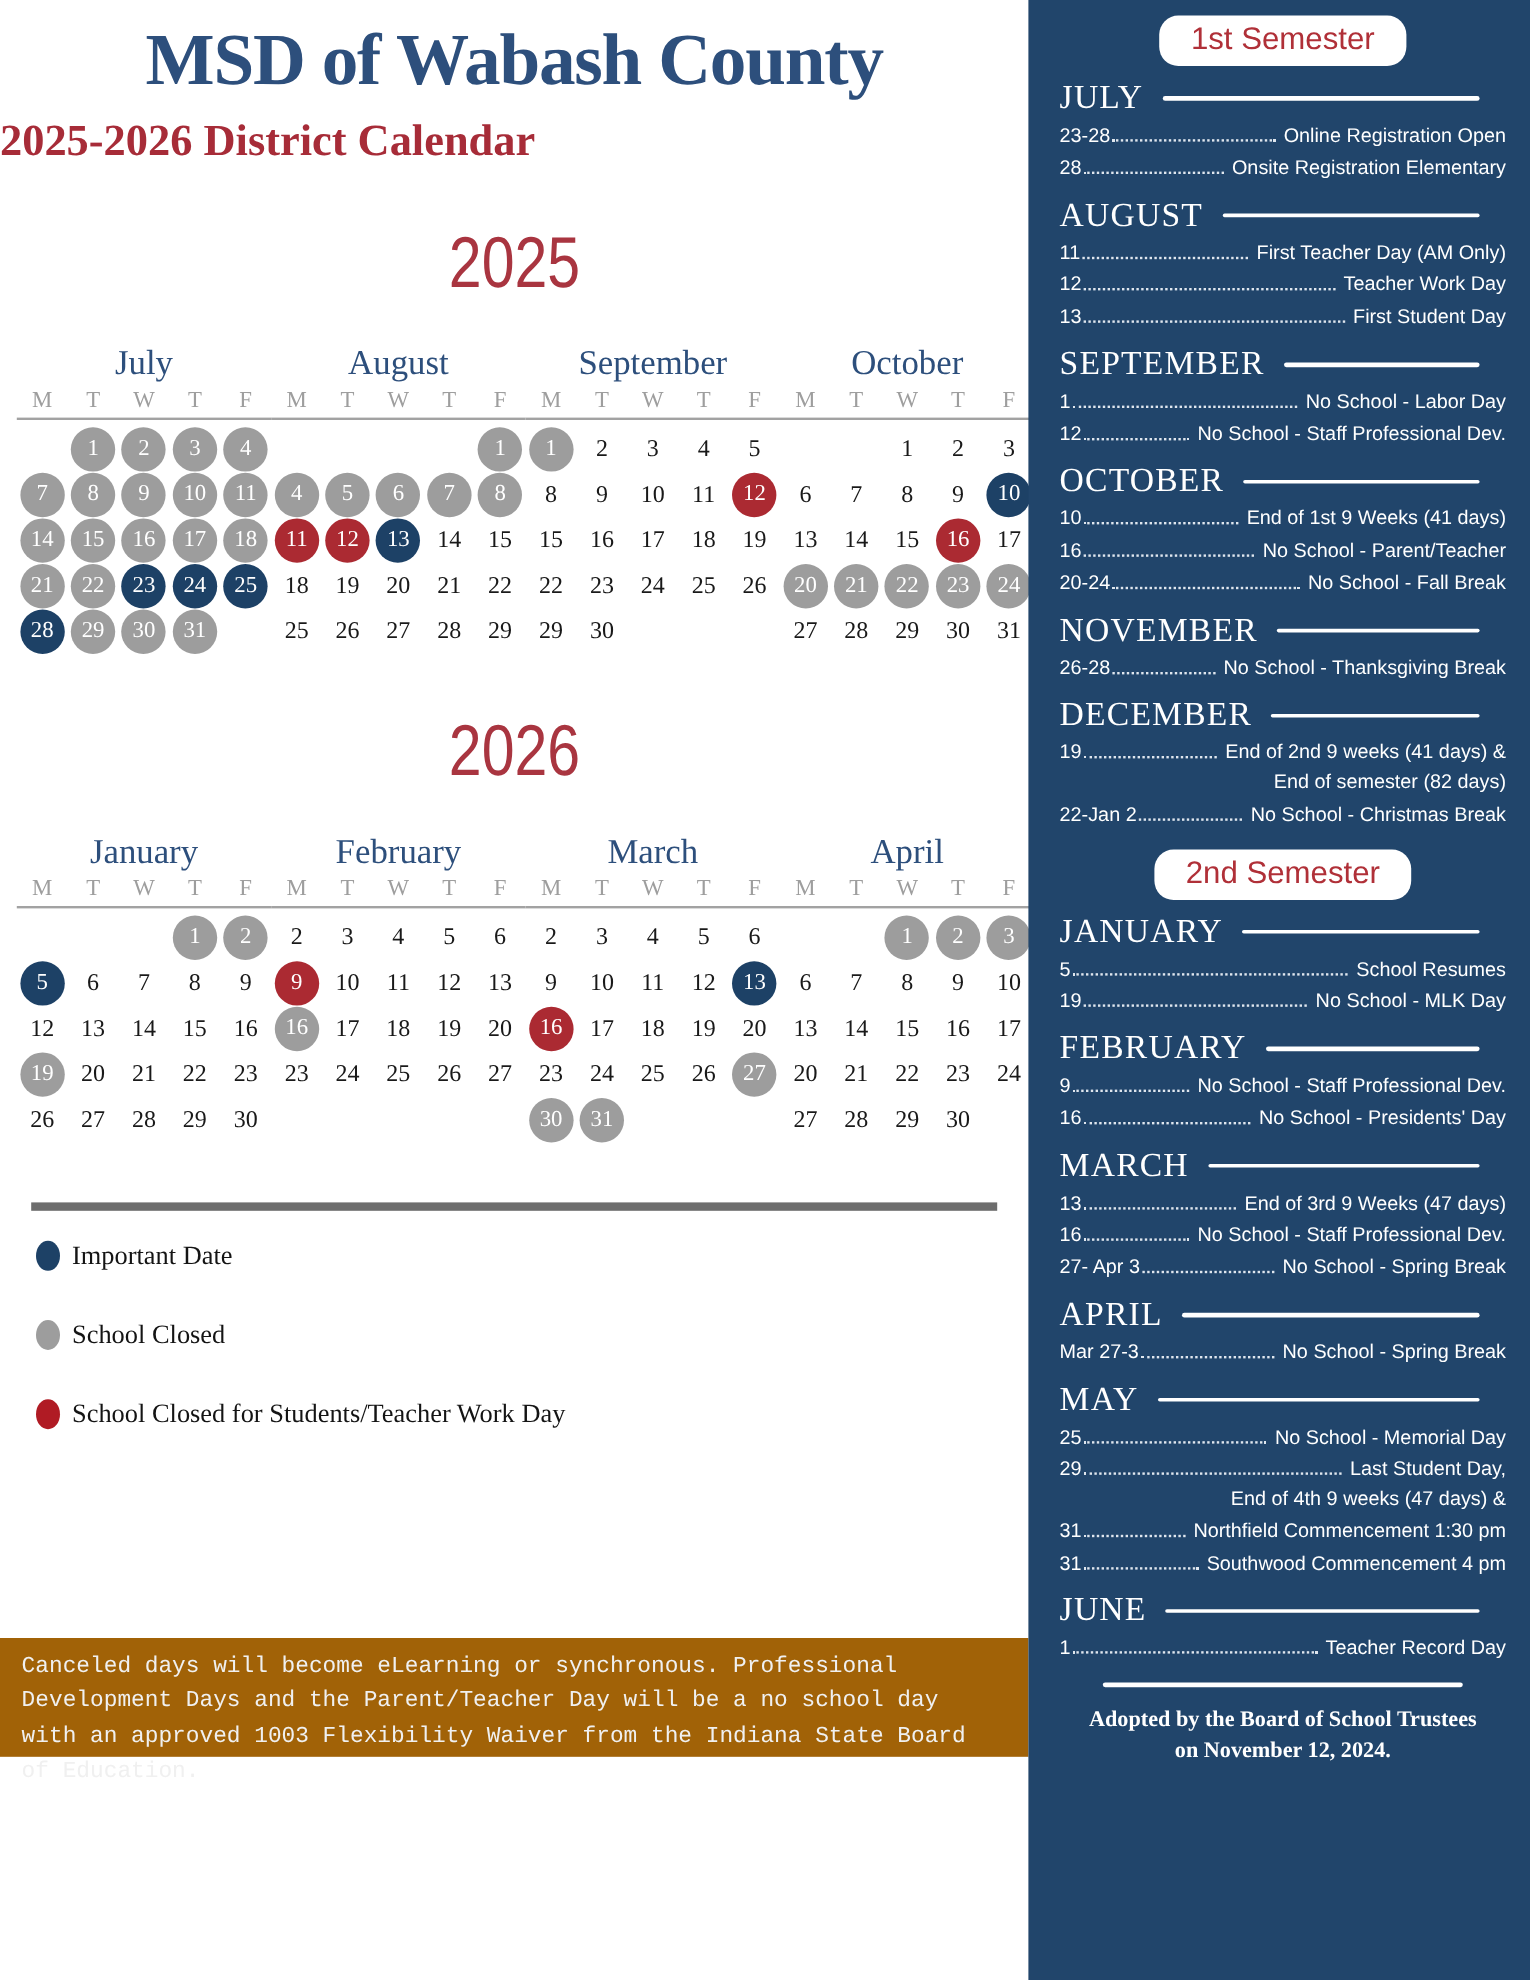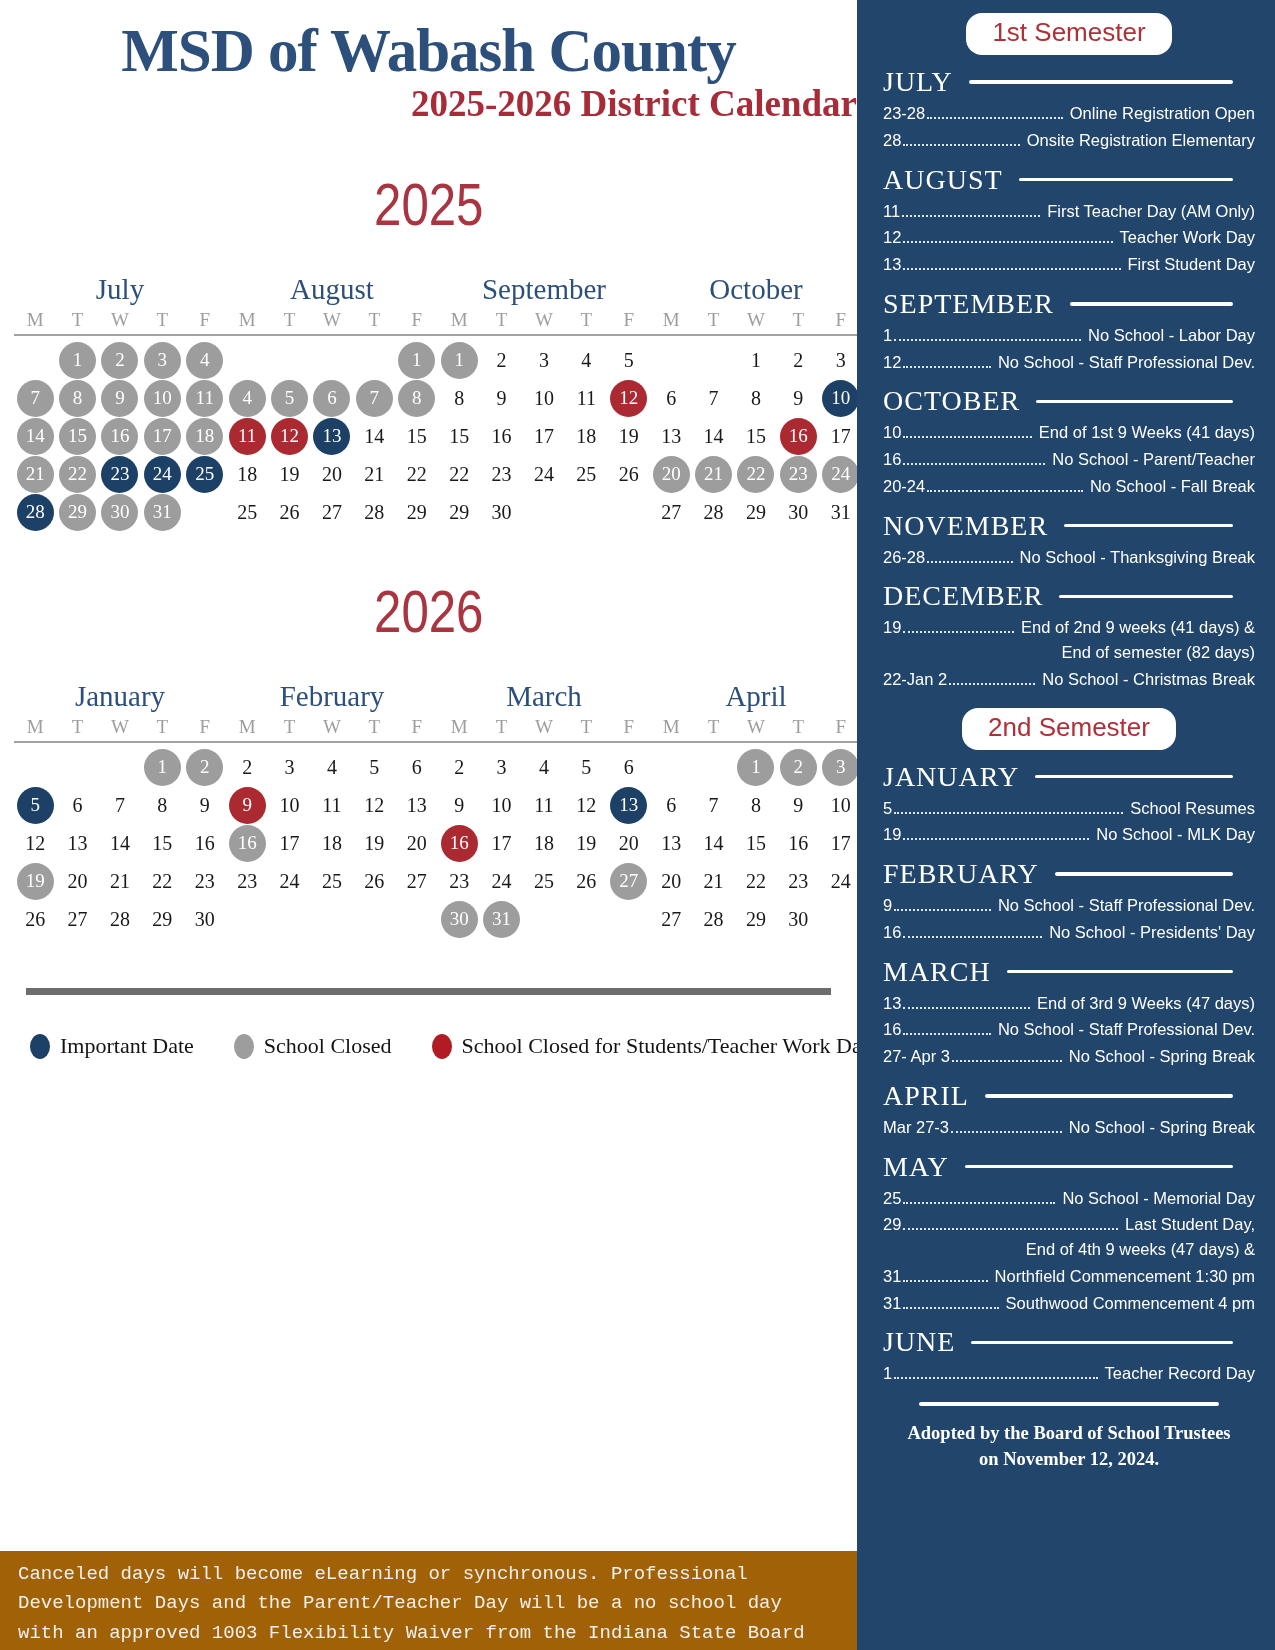--- a/index.html
+++ b/index.html
@@ -1,24 +1,24 @@
 <!DOCTYPE html>
 <html><head>
 <meta charset="utf-8">
 <style>
   html,body{margin:0;padding:0;}
   body{width:1275px;height:1650px;position:relative;background:#ffffff;
        font-family:"Liberation Serif",serif;overflow:hidden;}
   *{box-sizing:border-box;}
 
   
-  .left{position:absolute;left:0;top:0;width:857px;height:1650px;}
+  .left{position:absolute;left:0;top:0;width:857px;height:1464px;}
   .doc-title{text-align:center;color:#2d4f7c;font-size:61px;font-weight:700;
              margin-top:20px;letter-spacing:-1px;line-height:1.0;}
-  .doc-subtitle{text-align:right;color:#a72c38;font-size:37px;font-weight:700;margin-top:4px;line-height:1.0;}
+  .doc-subtitle{text-align:left;color:#a72c38;font-size:37px;font-weight:700;margin-top:18px;line-height:1.0;}
 
   .year-row{display:flex;align-items:center;gap:28px;margin:26px 30px 0 30px;flex-direction:column;}
   .year-bar{flex:1;height:9px;background:#6d6d6d;}
   .year-label{color:#a93540;font-size:60px;line-height:.95;font-family:"Liberation Sans",sans-serif;
               display:inline-block;transform:scaleX(.82);}
 
   .months-row{display:flex;padding:0 14px;}
   .month{width:276px;display:flex;flex-direction:column;align-items:center;margin-top:12px;}
   .month-name{color:#2d4f7c;font-size:29px;margin-bottom:3px;}
   .grid{width:212px;}
@@ -28,21 +28,21 @@
   .week.overhang{margin-left:-42.4px;}
   .cell{width:42.4px;height:38px;display:flex;align-items:center;justify-content:center;
         font-size:20px;color:#191919;flex:0 0 auto;}
   .circle{width:37px;height:37px;border-radius:50%;display:flex;align-items:center;
           justify-content:center;color:#fff;font-size:19px;}
   .circle.gray{background:#9d9d9d;}
   .circle.blue{background:#1d4166;}
   .circle.red{background:#ab2a32;}
 
   .bottom-rule{height:7px;background:#6d6d6d;margin:50px 26px 0 26px;}
-  .legend{display:flex;gap:40px;padding:38px 0 0 30px;font-size:22px;color:#141414;white-space:nowrap;}
+  .legend{display:flex;gap:40px;padding:24px 0 0 30px;font-size:22px;color:#141414;white-space:nowrap;flex-direction:column;}
   .legend-item{display:flex;align-items:center;}
   .legend-dot{width:20px;height:25px;border-radius:50%;margin-right:10px;flex:0 0 auto;}
   .legend-dot.blue{background:#1d4166;}
   .legend-dot.gray{background:#9d9d9d;}
   .legend-dot.red{background:#b01b24;}
 
   .footer{position:absolute;left:0;bottom:0;width:857px;height:99px;background:#a16207;
           color:#f0f0f0;font-family:Liberation Mono, monospace;font-size:19px;
           line-height:1.55;padding:9px 30px 0 18px;}
 

